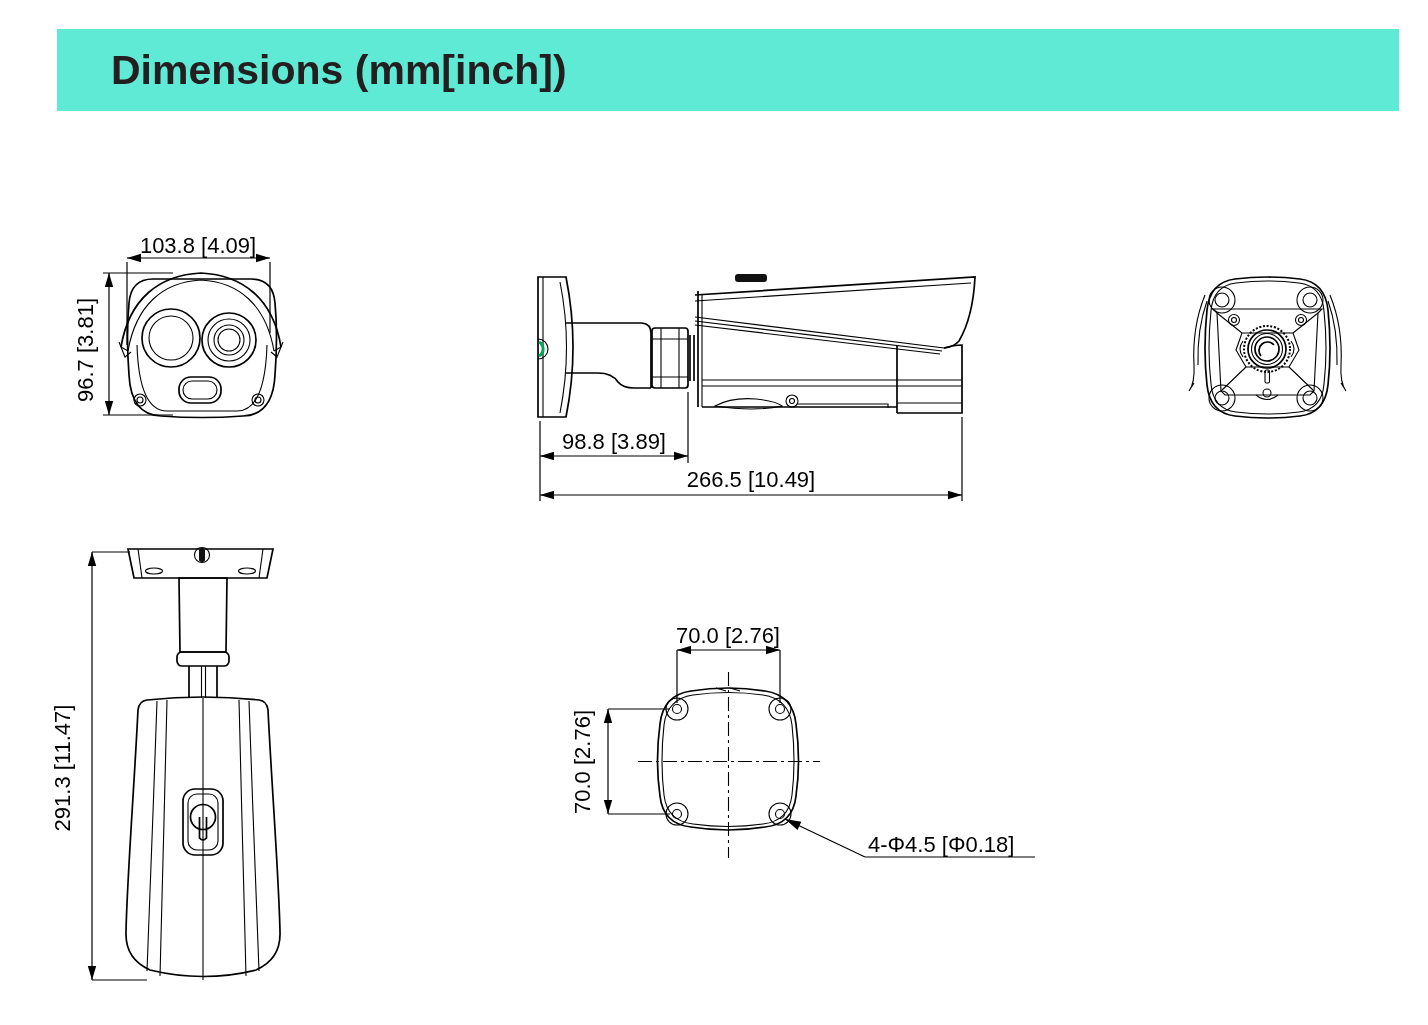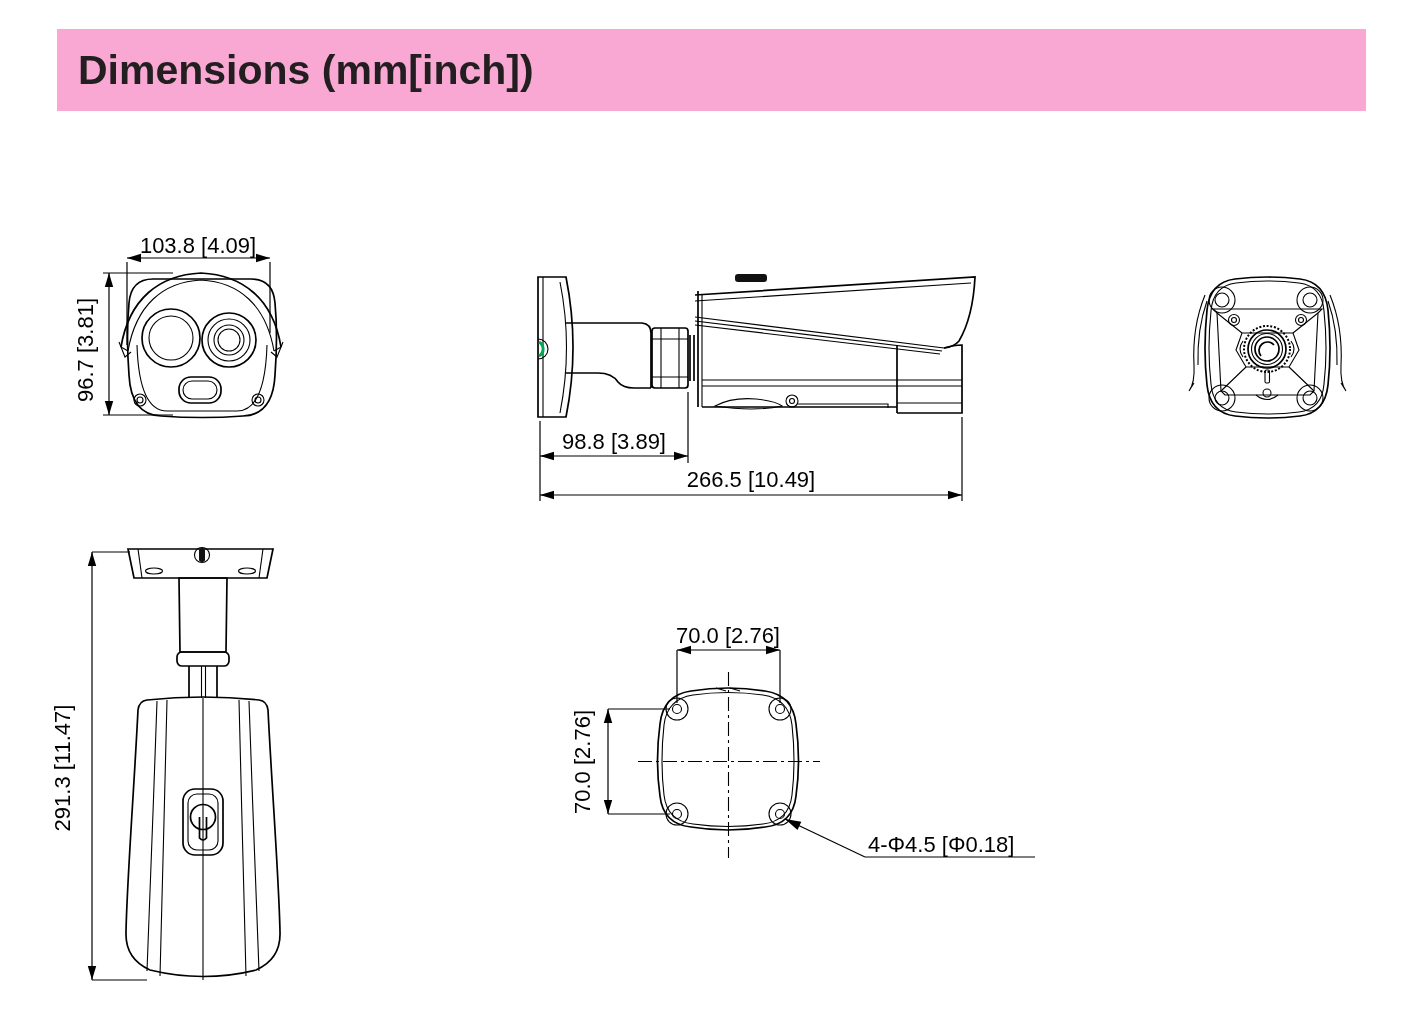--- a/index.html
+++ b/index.html
@@ -2,21 +2,21 @@
 <html><head>
 <meta charset="utf-8">
 <style>
   html,body { margin:0; padding:0; background:#ffffff; }
   #page {
     position:relative; width:1428px; height:1025px; background:#ffffff;
     font-family:"Liberation Sans", sans-serif; overflow:hidden;
   }
   .header-bar {
     position:absolute; left:57px; top:29px; width:1309px; height:82px;
-    background:#f9a8d4; display:flex; align-items:center;
+    background:#5eead4; display:flex; align-items:center;padding-left:33px;
   }
   .header-title {
     font-size:41px; font-weight:bold; color:#231f20; padding-left:21px;
     letter-spacing:0px;
   }
   svg { position:absolute; overflow:visible; }
   svg text {
     font-family:"Liberation Sans", sans-serif;
     font-size:22px; fill:#000;
   }

